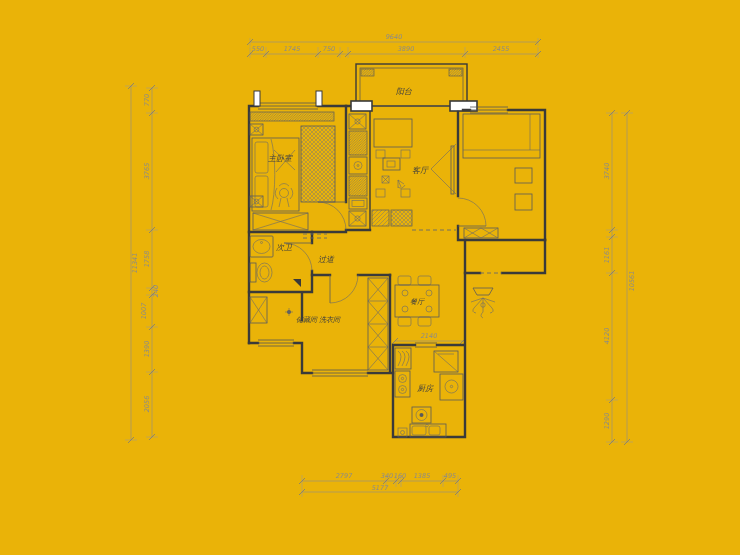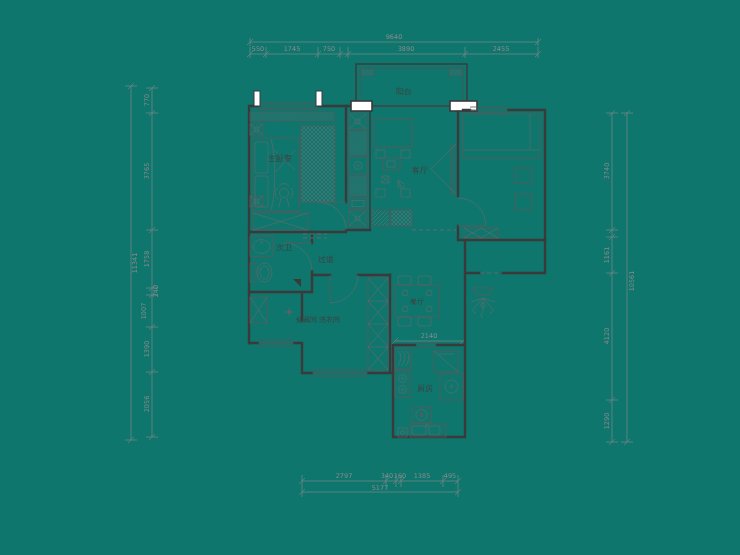--- a/index.html
+++ b/index.html
@@ -1,17 +1,17 @@
 <!DOCTYPE html>
 <html><head>
 <meta charset="utf-8">
 <style>
   html,body{margin:0;padding:0;background:#ffffff;}
-  #stage{position:relative;width:740px;height:555px;background:#0f766e;overflow:hidden;
-         font-family:"DejaVu Sans",sans-serif;}
+  #stage{position:relative;width:740px;height:555px;background:#eab308;overflow:hidden;
+         font-family:"DejaVu Sans",sans-serif;font-style:italic;}
   svg{position:absolute;left:0;top:0;}
   .dimline{stroke:#8f8f8f;stroke-width:0.6;fill:none;}
   .tick{stroke:#7a7a7a;stroke-width:0.8;fill:none;}
   .guide{stroke:#9b9b9b;stroke-width:0.5;fill:none;}
   .wall{stroke:#3a3a3a;stroke-width:2.4;fill:none;stroke-linecap:square;}
   .wallthin{stroke:#3a3a3a;stroke-width:1.4;fill:none;}
   .win{stroke:#555;stroke-width:0.8;fill:none;}
   .furn{stroke:#5a5a5a;stroke-width:0.8;fill:none;}
   .furnlt{stroke:#6a6a6a;stroke-width:0.6;fill:none;}
   .dash{stroke:#6a6a6a;stroke-width:0.9;fill:none;stroke-dasharray:4 3;}

